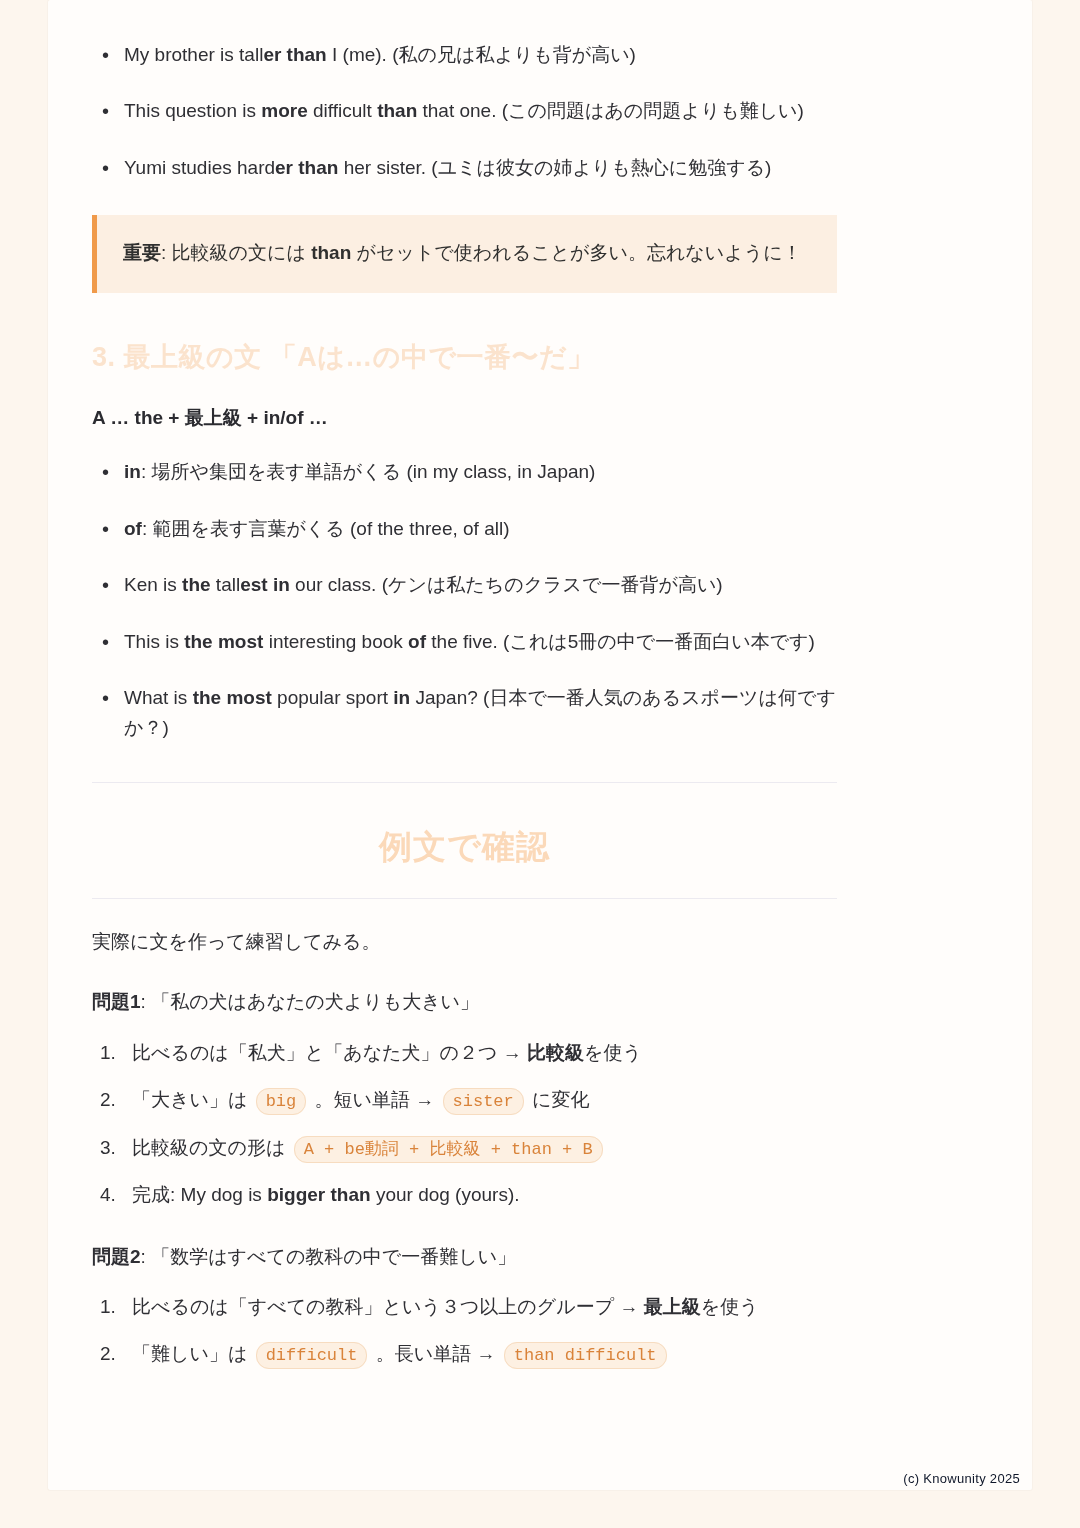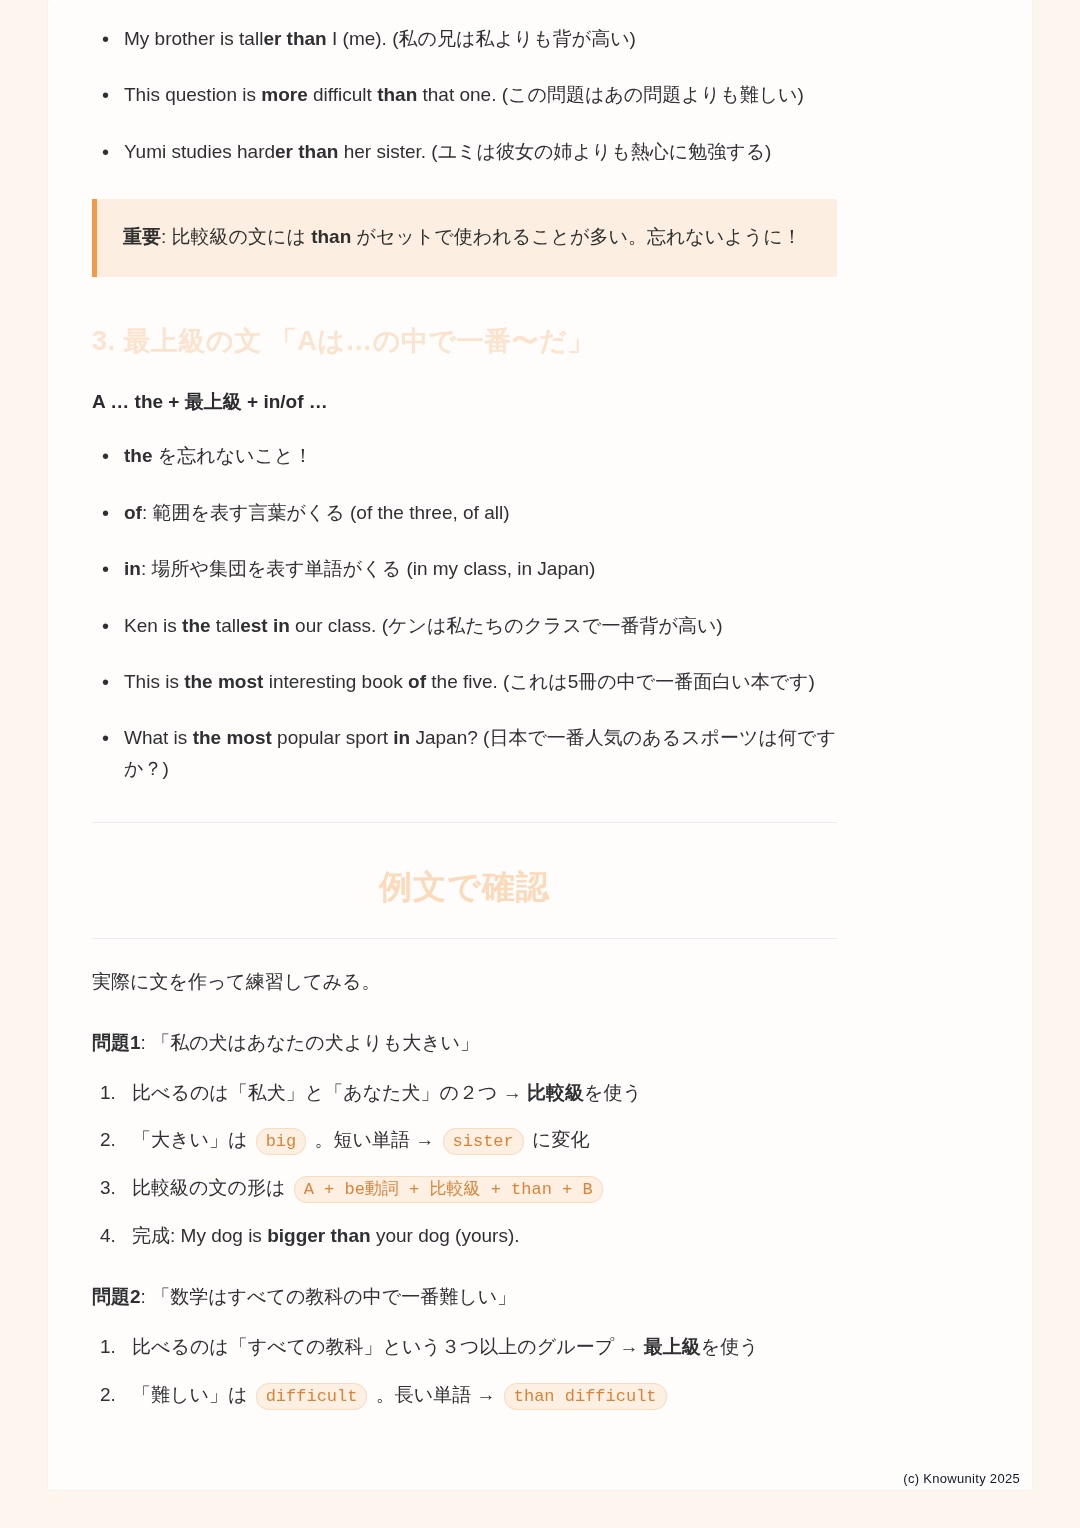--- a/index.html
+++ b/index.html
@@ -30,21 +30,21 @@
     position: absolute;
     left: 48px;
     top: 0;
     width: 8px;
     height: 1490px;
     background: #fdf2e6;
   }
   .content {
     position: absolute;
     left: 92px;
-    top: 24px;
+    top: 40px;
     width: 745px;
   }
 
   ul.bullets {
     list-style: none;
     margin: 0;
     padding: 0;
   }
   ul.bullets li {
     position: relative;
@@ -178,23 +178,22 @@
     <li>Yumi studies hard<b>er than</b> her sister. (ユミは彼女の姉よりも熱心に勉強する)</li>
   </ul>
 
   <div class="callout"><b>重要</b>: 比較級の文には <b>than</b> がセットで使われることが多い。忘れないように！</div>
 
   <h2 class="section">3. 最上級の文 「Aは…の中で一番〜だ」</h2>
 
   <p class="formula">A … the + 最上級 + in/of …</p>
 
   <ul class="bullets" style="margin-top:26px">
-    <li><b>the</b> を忘れないこと！</li>
+    <li><b>in</b>: 場所や集団を表す単語がくる (in my class, in Japan)</li>
     <li><b>of</b>: 範囲を表す言葉がくる (of the three, of all)</li>
-    <li><b>in</b>: 場所や集団を表す単語がくる (in my class, in Japan)</li>
     <li>Ken is <b>the</b> tall<b>est in</b> our class. (ケンは私たちのクラスで一番背が高い)</li>
     <li>This is <b>the most</b> interesting book <b>of</b> the five. (これは5冊の中で一番面白い本です)</li>
     <li>What is <b>the most</b> popular sport <b>in</b> Japan? (日本で一番人気のあるスポーツは何ですか？)</li>
   </ul>
 
   <div class="divider"></div>
 
   <div style="margin-top:42px">
     <h2 class="big-section">例文で確認</h2>
   </div>

